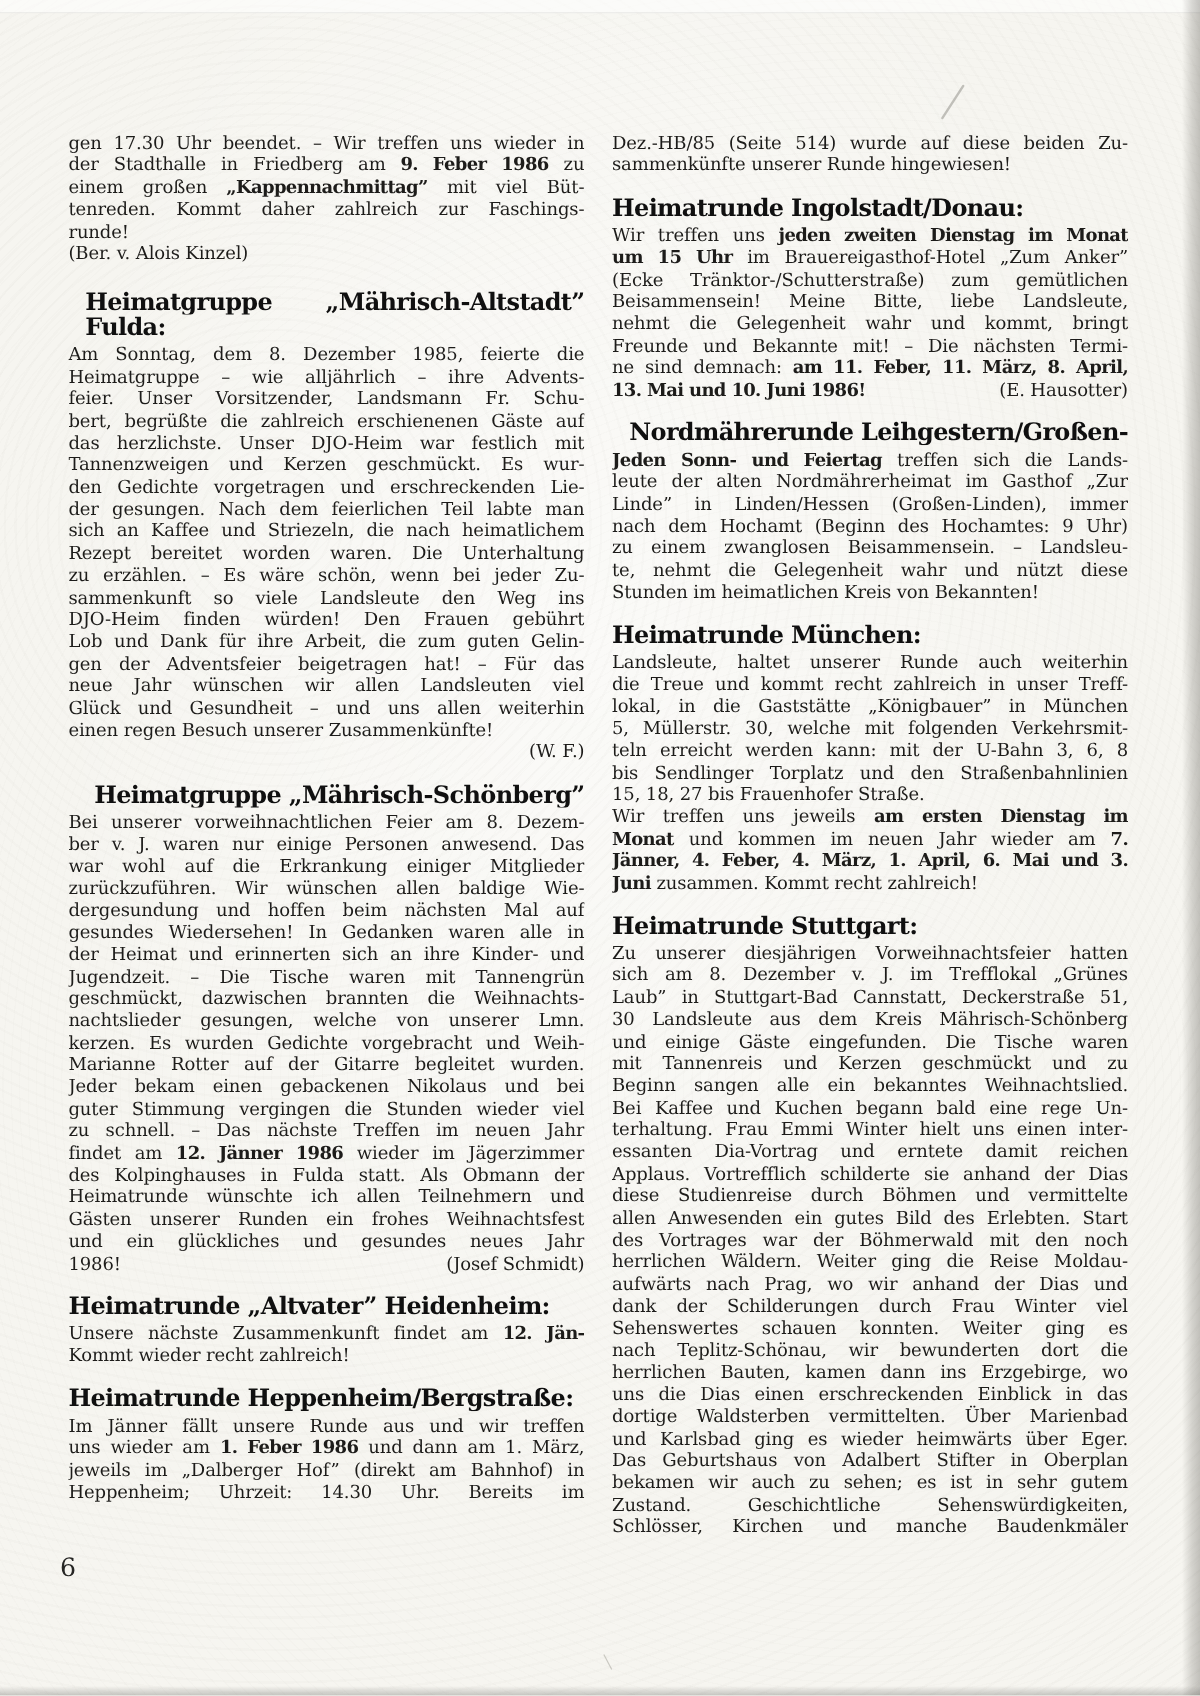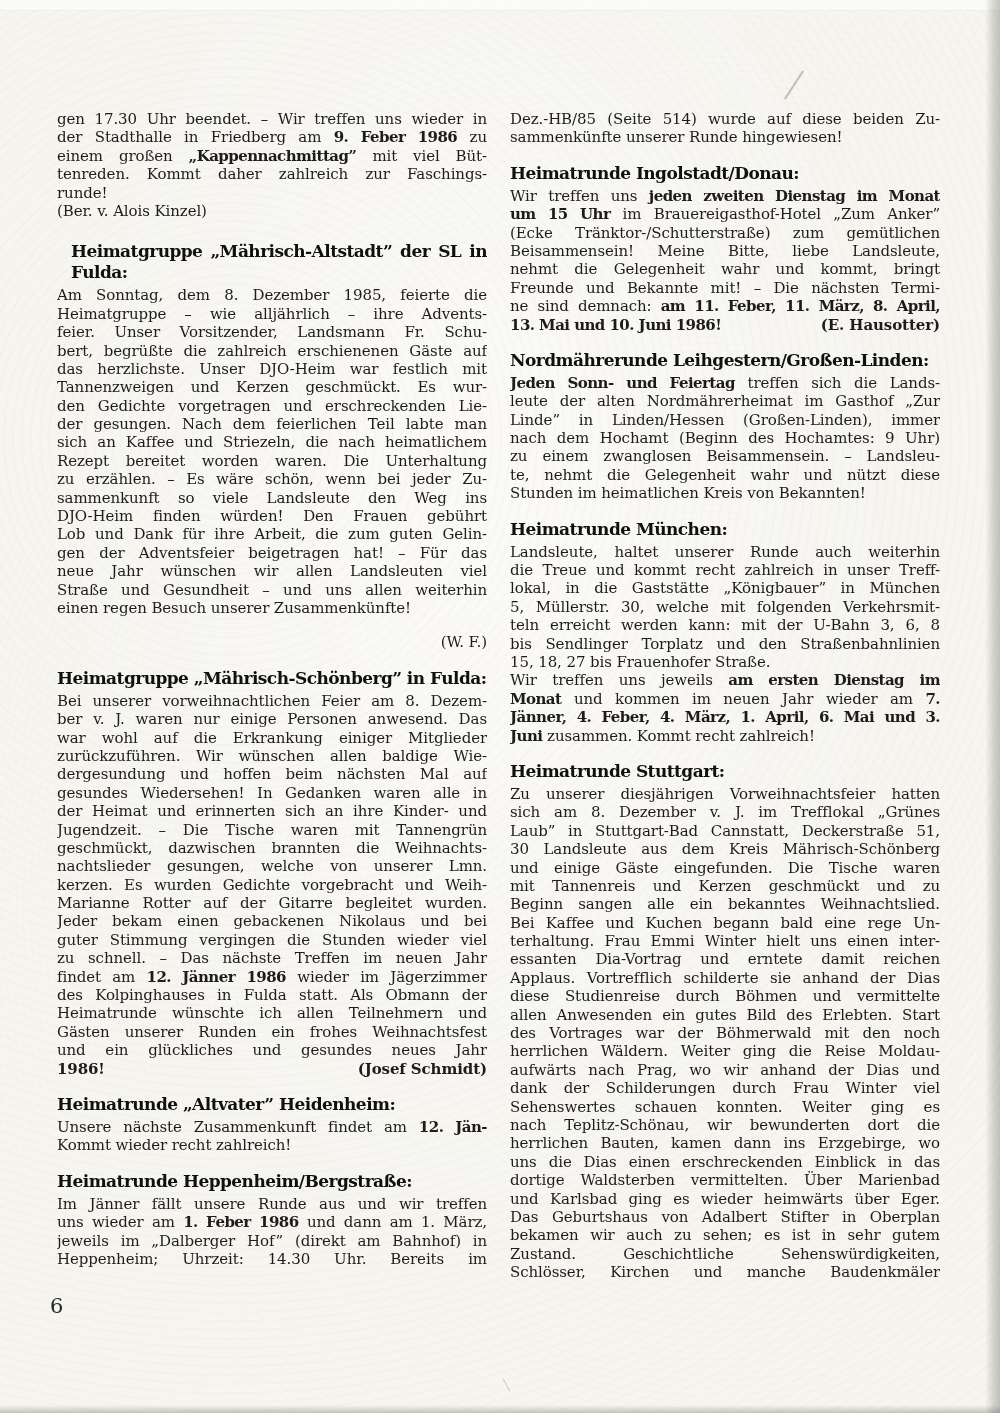--- a/index.html
+++ b/index.html
@@ -33,25 +33,25 @@
     left: 57px; top: 110px;
     width: 893px;
     display: flex;
     gap: 23px;
   }
   .col { width: 430px; font-size: 15px; line-height: 18.4px; letter-spacing: -0.1px; }
   .para { margin: 0; }
   .line { height: 18.4px; line-height: 18.4px; overflow: hidden; }
   .line.j { text-align: justify; text-align-last: justify; }
   .line.l { text-align: right; text-align-last: left; }
-  .line.r { text-align: right; text-align-last: right; margin-top: 16px; }
-  .line.s { display: flex; justify-content: space-between; font-weight: bold; }
+  .line.r { text-align: right; text-align-last: right; }
+  .line.s { display: flex; justify-content: space-between; }
   .line b, .heading { letter-spacing: -0.55px; }
   .heading { margin: 16px 0 3px 0; font-weight: bold; color: #101010; }
-  .heading .line { height: 21px; line-height: 21px; font-size: 17px; }
+  .heading .line { height: 21px; line-height: 21px; font-size: 20px; }
   .page-number {
     position: absolute;
     left: 50px; top: 1294px;
     font-size: 21px;
     color: #262624;
   }
   
   .scan-edge-top {
     position: absolute; left: 0; top: 0; width: 100%; height: 10px;
     background: rgba(255,255,255,0.55);
@@ -109,21 +109,21 @@
           <div class="line j">den Gedichte vorgetragen und erschreckenden Lie-</div>
           <div class="line j">der gesungen. Nach dem feierlichen Teil labte man</div>
           <div class="line j">sich an Kaffee und Striezeln, die nach heimatlichem</div>
           <div class="line j">Rezept bereitet worden waren. Die Unterhaltung</div>
           <div class="line j">zu erzählen. – Es wäre schön, wenn bei jeder Zu-</div>
           <div class="line j">sammenkunft so viele Landsleute den Weg ins</div>
           <div class="line j">DJO-Heim finden würden! Den Frauen gebührt</div>
           <div class="line j">Lob und Dank für ihre Arbeit, die zum guten Gelin-</div>
           <div class="line j">gen der Adventsfeier beigetragen hat! – Für das</div>
           <div class="line j">neue Jahr wünschen wir allen Landsleuten viel</div>
-          <div class="line j">Straße und Gesundheit – und uns allen weiterhin</div>
+          <div class="line j">Glück und Gesundheit – und uns allen weiterhin</div>
           <div class="line l">einen regen Besuch unserer Zusammenkünfte!</div>
           <div class="line r">(W. F.)</div>
         </div>
         <div class="heading">
           <div class="line l">Heimatgruppe „Mährisch-Schönberg” in Fulda:</div>
         </div>
         <div class="para">
           <div class="line j">Bei unserer vorweihnachtlichen Feier am 8. Dezem-</div>
           <div class="line j">ber v. J. waren nur einige Personen anwesend. Das</div>
           <div class="line j">war wohl auf die Erkrankung einiger Mitglieder</div>

